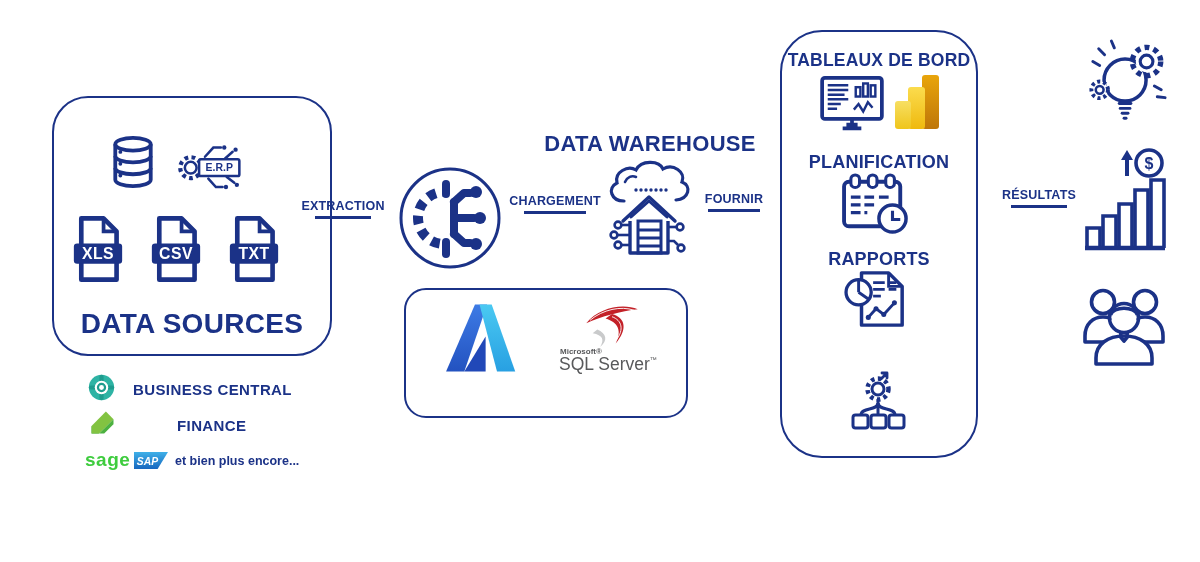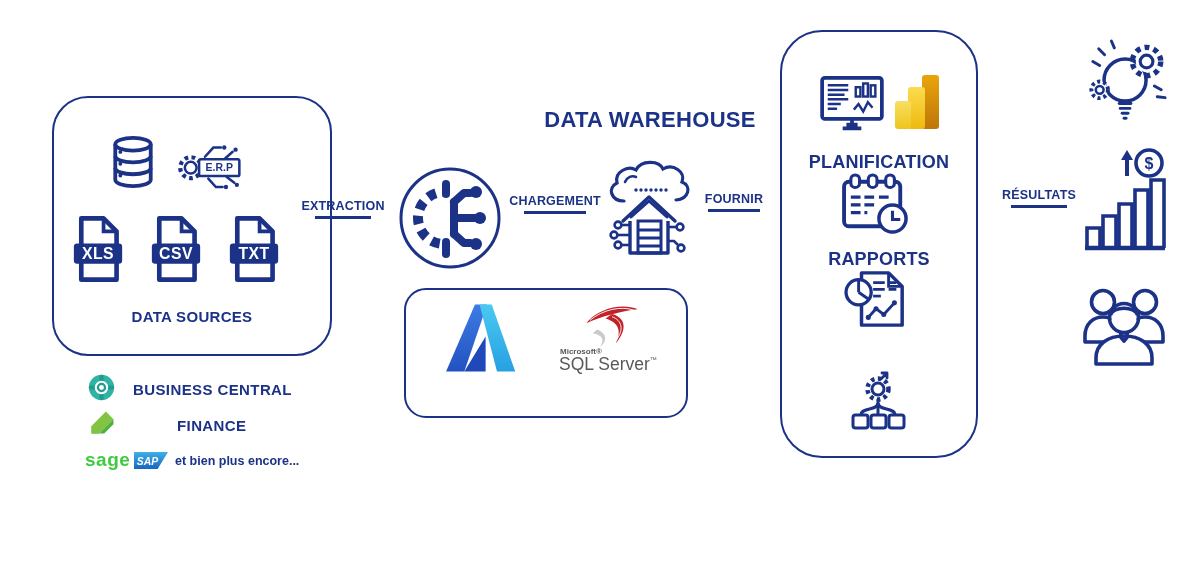--- a/index.html
+++ b/index.html
@@ -104,21 +104,21 @@
       <text x="28" y="48" text-anchor="middle" font-size="17" font-weight="bold" fill="#fff" letter-spacing="0.5">CSV</text>
     </svg>
 
     <svg class="abs" style="left:174px;top:116px;" width="52" height="70" viewBox="0 0 56 74">
       <path d="M10 4 H34 L48 18 V70 H10 Z" fill="none" stroke="#1b3287" stroke-width="5" stroke-linejoin="round"></path>
       <path d="M34 5 V18 H47" fill="none" stroke="#1b3287" stroke-width="4"></path>
       <rect x="2" y="31" width="52" height="22" rx="3.5" fill="#1b3287"></rect>
       <text x="28" y="48" text-anchor="middle" font-size="17" font-weight="bold" fill="#fff" letter-spacing="0.5">TXT</text>
     </svg>
 
-    <div class="big-title" style="left:0;top:210px;width:100%;font-size:15px;">DATA SOURCES</div>
+    <div class="big-title" style="left:0;top:210px;width:100%;font-size:28px;">DATA SOURCES</div>
   </div>
 
   <svg class="abs" style="left:88px;top:374px;" width="27" height="27" viewBox="0 0 32 32">
     <circle cx="16" cy="16" r="15" fill="#2eb3a4"></circle>
     <g fill="#1e9c8e">
       <rect x="13.5" y="1" width="5" height="30" rx="2.5"></rect>
       <rect x="1" y="13.5" width="30" height="5" rx="2.5"></rect>
     </g>
     <circle cx="16" cy="16" r="8" fill="#fff"></circle>
     <circle cx="16" cy="16" r="4.2" fill="none" stroke="#1e9c8e" stroke-width="2.6"></circle>
@@ -162,21 +162,21 @@
       <circle cx="78" cy="26" r="6"></circle>
       <circle cx="78" cy="78" r="6"></circle>
     </g>
   </svg>
 
   <div class="flow-label" style="left:505px;top:194px;width:100px;">
     <span>CHARGEMENT</span>
     <div class="bar" style="width:62px;"></div>
   </div>
 
-  <div class="big-title" style="left:540px;top:107px;width:220px;font-size:22px;">DATA WAREHOUSE</div>
+  <div class="big-title" style="left:540px;top:131px;width:220px;font-size:22px;">DATA WAREHOUSE</div>
 
   <svg class="abs" style="left:598px;top:153px;" width="100" height="106" viewBox="0 0 100 106">
     <path d="M26 48 C13 48 9 35 19 30 C16 19 30 12 38 17 C43 7 61 7 65 16 C75 10 88 19 84 29 C94 33 91 46 78 47" fill="none" stroke="#1b3287" stroke-width="3.2" stroke-linecap="round"></path>
     <path d="M27 29 C29 24 34 22 38 24" fill="none" stroke="#1b3287" stroke-width="2.6" stroke-linecap="round"></path>
     <g fill="#1b3287">
       <circle cx="38" cy="37" r="1.7"></circle>
         <circle cx="43" cy="37" r="1.7"></circle>
         <circle cx="48" cy="37" r="1.7"></circle>
       <circle cx="53" cy="37" r="1.7"></circle>
         <circle cx="58" cy="37" r="1.7"></circle>
@@ -223,20 +223,21 @@
       <path d="M30 16 C41 20 43 30 35 41" fill="none" stroke="#fff" stroke-width="1"></path>
     </svg>
     <div class="ms-text" style="left:154px;top:58px;font-size:8px;font-weight:bold;">Microsoft®</div>
     <div class="ms-text" style="left:153px;top:66px;font-size:17.5px;">
       <span>SQL Server</span><span style="font-size:7px;vertical-align:top;">™</span>
     </div>
   </div>
 
   <div class="box" style="left:780px;top:30px;width:198px;height:428px;border-radius:42px;">
 
+    <div class="sec-title" style="top:18px;font-size:17.5px;">TABLEAUX DE BORD</div>
 
     <svg class="abs" style="left:38px;top:44px;" width="64" height="56" viewBox="0 0 68 60">
       <rect x="2" y="2" width="64" height="44" rx="3" fill="none" stroke="#1b3287" stroke-width="4"></rect>
       <g stroke="#1b3287" stroke-width="2.6" fill="none">
         <path d="M8 10 H30 M8 15 H30 M8 20 H26 M8 25 H30 M8 30 H22 M8 35 H18"></path>
         <rect x="38" y="12" width="5" height="10"></rect>
         <rect x="46" y="8" width="5" height="14"></rect>
         <rect x="54" y="10" width="5" height="12"></rect>
         <path d="M36 36 L41 30 L46 38 L51 28 L56 34"></path>
       </g>

